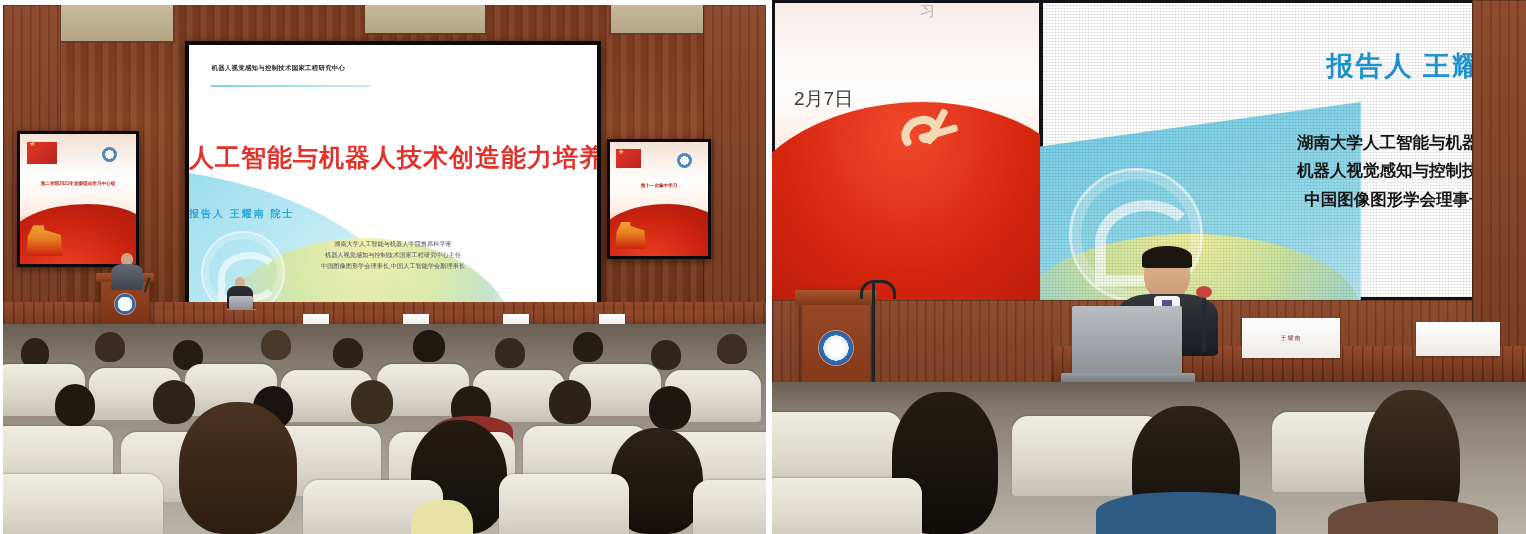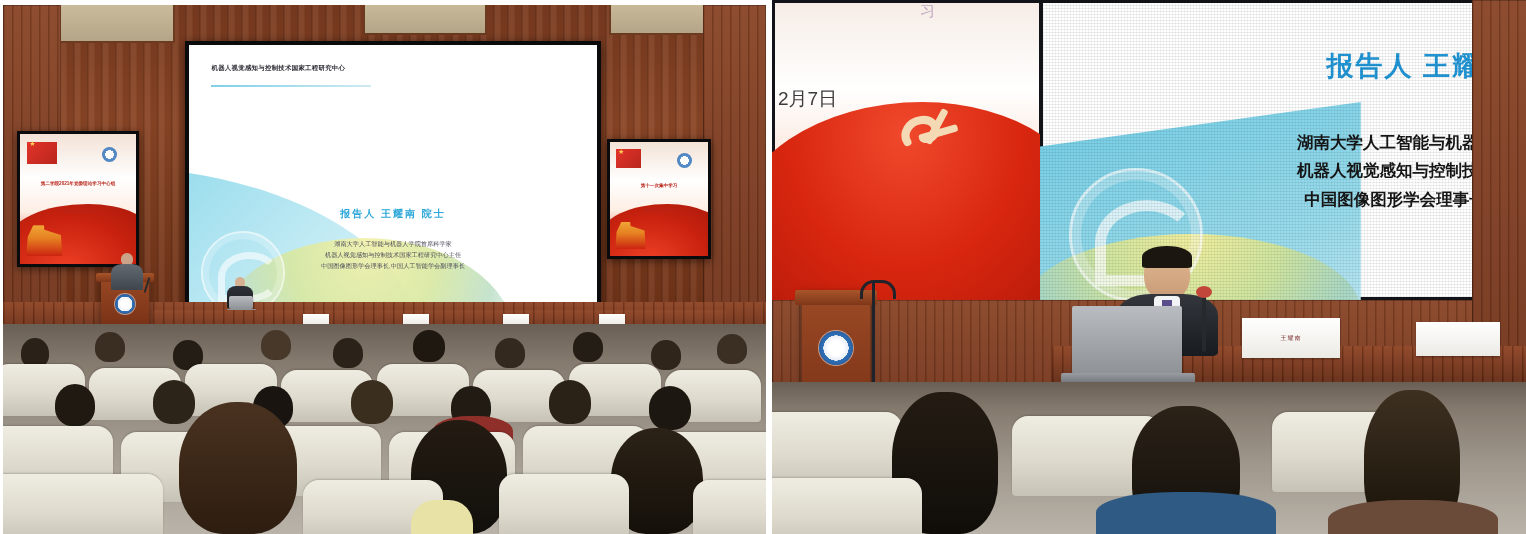--- a/index.html
+++ b/index.html
@@ -45,21 +45,21 @@
     box-shadow:inset 0 0 0 6px rgba(255,255,255,.30);opacity:.75;}
   .slide-swirl:after{content:"";position:absolute;left:18%;top:24%;width:62%;height:46%;
     border-radius:50% 50% 50% 0;border:7px solid rgba(255,255,255,.8);border-right-color:transparent;}
 
   .slide-head{position:absolute;left:5.5%;top:7%;font-size:6.4px;color:#2a2a33;
     letter-spacing:.3px;white-space:nowrap;font-weight:700;}
   .slide-rule{position:absolute;left:5.5%;top:14.5%;width:39%;height:2px;
     background:linear-gradient(90deg,#7fd0e6,#cfeaf2);}
   .slide-title{position:absolute;left:0;right:0;top:35%;text-align:center;
     font-size:25px;font-weight:800;color:#e2322a;letter-spacing:1px;white-space:nowrap;}
-  .slide-speaker{position:absolute;left:0;right:0;top:59%;text-align:center;
+  .slide-speaker{position:absolute;left:0;right:0;top:59%;text-align:left;
     font-size:10px;font-weight:700;color:#2aa6d8;letter-spacing:2px;}
   .slide-lines{position:absolute;left:0;right:0;top:70.5%;text-align:center;
     font-size:6.2px;line-height:1.75;color:#4a4a58;}
 
   
   .side-screen{position:absolute;background:#0b0b0e;padding:3px;box-sizing:border-box;
     box-shadow:0 2px 8px rgba(0,0,0,.5);}
   .side-screen.l{left:14px;top:126px;width:122px;height:136px;}
   .side-screen.r{left:604px;top:134px;width:104px;height:120px;}
   .side-inner{position:relative;width:100%;height:100%;overflow:hidden;
@@ -131,21 +131,21 @@
 
   
   .red-panel{position:absolute;left:0px;top:0px;width:270px;height:300px;overflow:hidden;
     background:linear-gradient(180deg,#f6ece6 0%,#ffffff 30%,#fbe8de 52%,#f1cdbb 100%);
     box-shadow:inset 0 0 0 3px #111318;}
   .rp-red{position:absolute;left:-14%;top:34%;width:132%;height:80%;
     background:radial-gradient(ellipse at 48% 14%,#f0492c 0%,#d8260f 45%,#a81608 100%);
     border-radius:56% 50% 0 0;}
   .rp-emblem{position:absolute;left:42%;top:34%;width:92px;height:60px;opacity:.95;}
   .rp-t1{position:absolute;left:6px;top:24px;font-size:22px;font-weight:700;color:#cf2a18;white-space:nowrap;}
-  .rp-t2{position:absolute;left:6px;top:86px;font-size:19px;color:#3b3b3b;white-space:nowrap;}
+  .rp-t2{position:absolute;left:22px;top:86px;font-size:19px;color:#3b3b3b;white-space:nowrap;}
   .rp-t3{position:absolute;left:148px;top:2px;font-size:15px;color:#8e6a9a;opacity:.55;white-space:nowrap;}
 
   .namecard{position:absolute;background:linear-gradient(180deg,#ffffff,#eceae4);
     box-shadow:0 1px 2px rgba(0,0,0,.35);}
   .namecard span{position:absolute;left:0;right:0;top:50%;transform:translateY(-50%);
     text-align:center;font-size:6px;color:#7a2f2f;letter-spacing:1px;}
 
   .laptop{position:absolute;background:linear-gradient(180deg,#b9bcc0,#8e9297);
     border-radius:2px;box-shadow:0 1px 2px rgba(0,0,0,.4);}
   .laptop:after{content:"";position:absolute;left:-10%;bottom:-14%;width:122%;height:16%;
@@ -166,20 +166,21 @@
     <div class="wall-panelA" style="left:0;top:0;width:58px;height:330px;"></div>
     <div class="wall-panelA" style="left:700px;top:0;width:63px;height:330px;"></div>
 
     <div class="main-screen">
       <div class="slide">
         <div class="slide-cyan"></div>
         <div class="slide-arc"></div>
         <div class="slide-swirl"></div>
         <div class="slide-head">机器人视觉感知与控制技术国家工程研究中心</div>
         <div class="slide-rule"></div>
+        <div class="slide-title">人工智能与机器人技术创造能力培养</div>
         <div class="slide-speaker">报告人 王耀南 院士</div>
         <div class="slide-lines">
           <div>湖南大学人工智能与机器人学院首席科学家</div>
           <div>机器人视觉感知与控制技术国家工程研究中心主任</div>
           <div>中国图像图形学会理事长,中国人工智能学会副理事长</div>
         </div>
       </div>
     </div>
 
     <div class="side-screen l">

